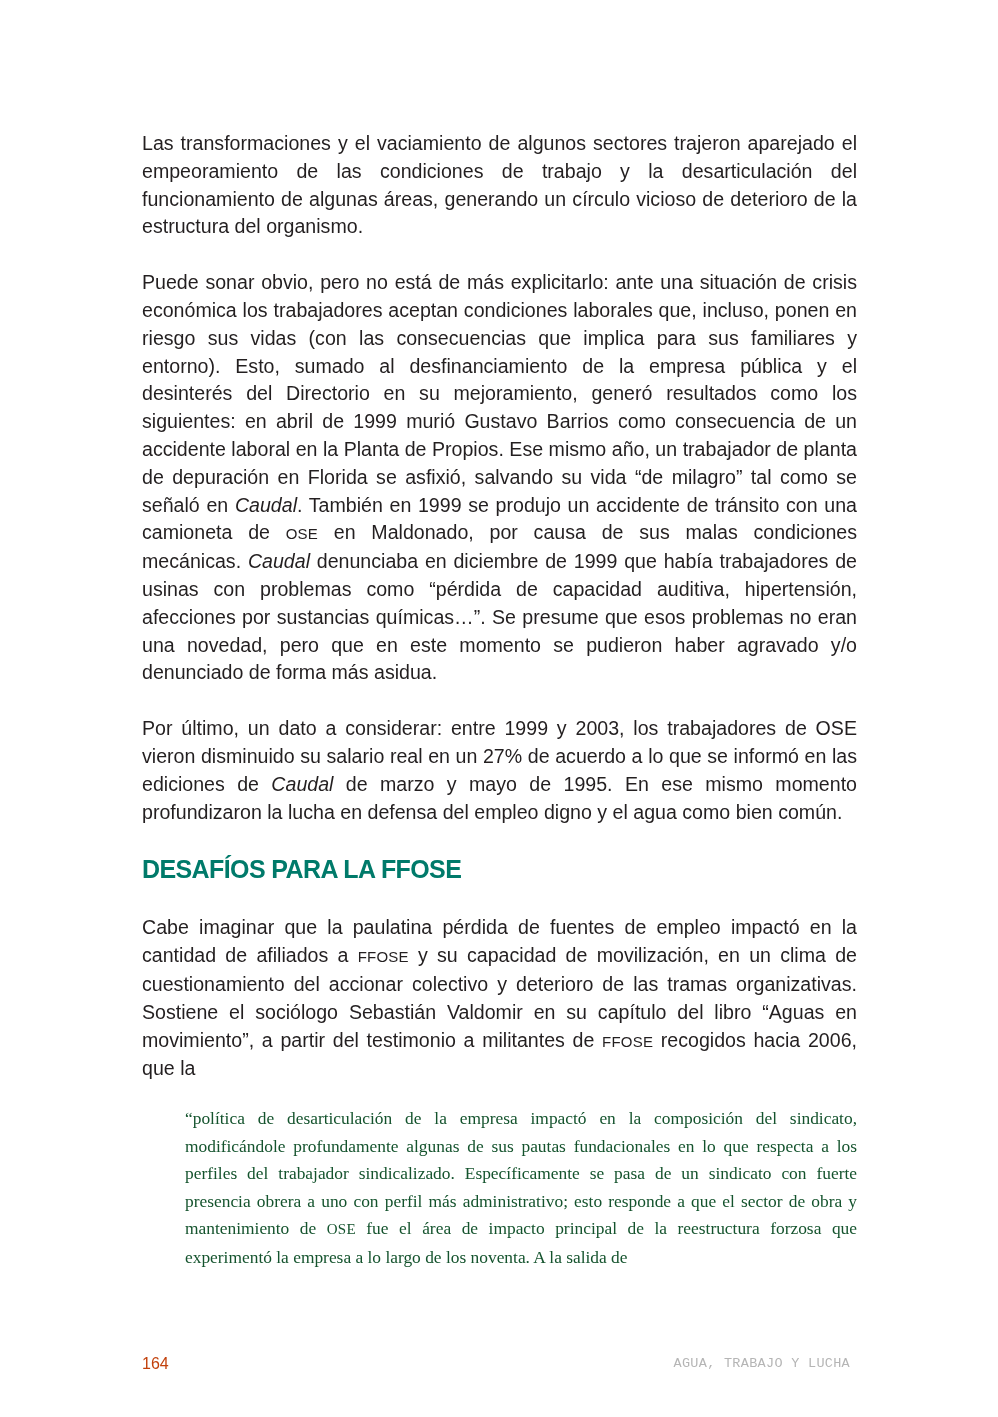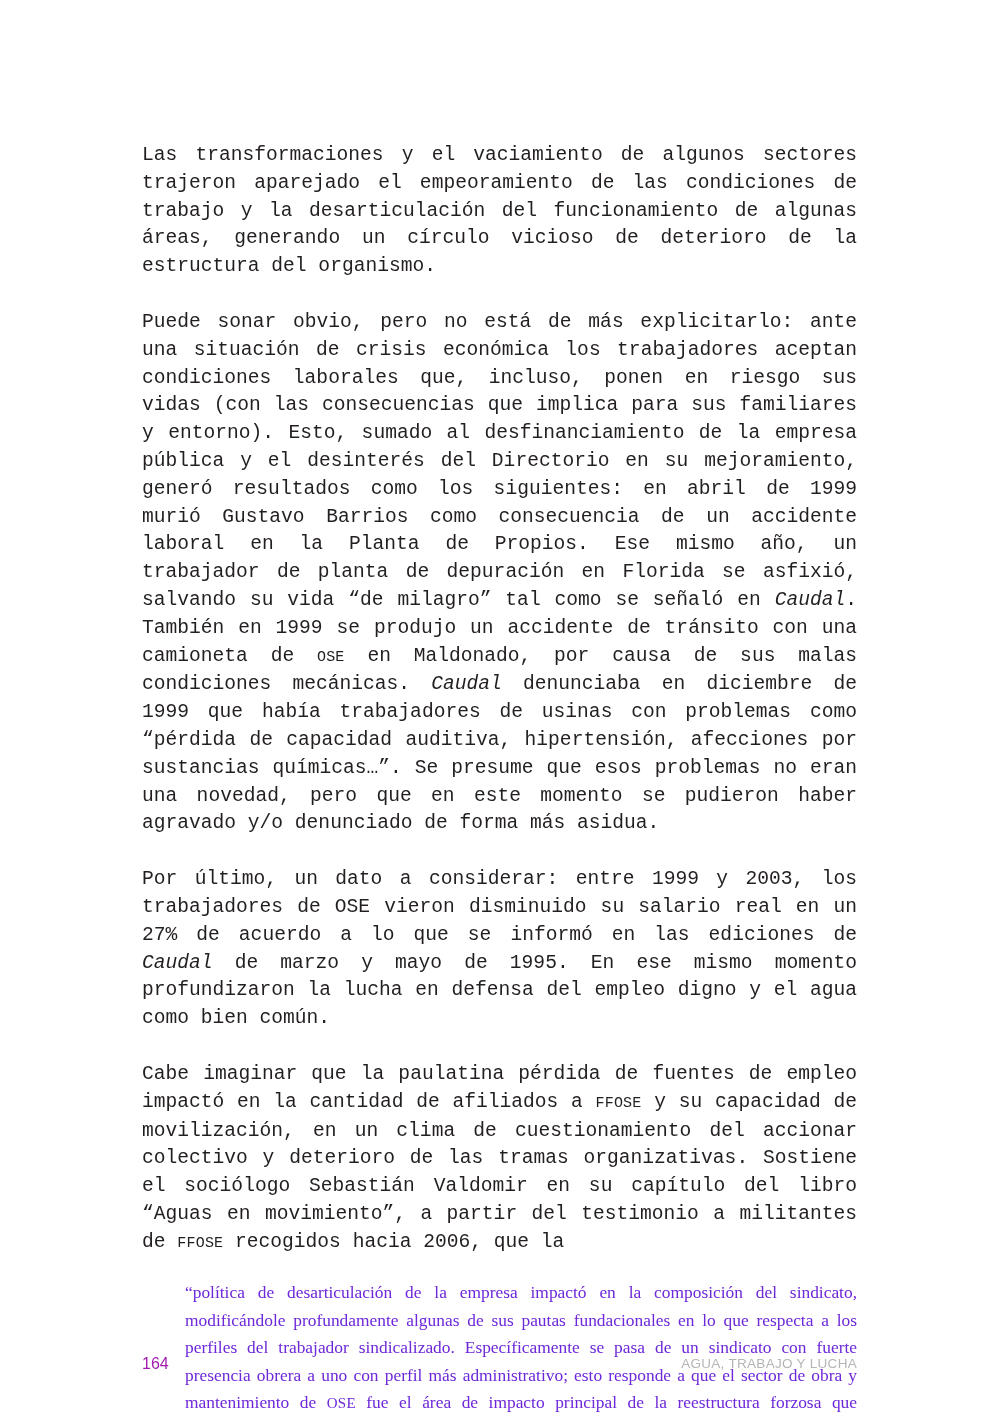--- a/index.html
+++ b/index.html
@@ -13,83 +13,84 @@
       position: relative;
       overflow: hidden;
     }
     .page {
       position: absolute;
       left: 142px;
       top: 130px;
       width: 715px;
     }
     .para {
-      font-family: Liberation Mono, monospace;
+      font-family: Liberation Sans, sans-serif;
       font-size: 19.6px;
       line-height: 27.8px;
       color: #231f20;
       text-align: justify;
-      margin: 12px 0 28px 0;
+      margin: 0 0 28px 0;
       hyphens: manual;
     }
     .para em { font-style: italic; }
     .sc { font-size: 15px; letter-spacing: 0.2px; }
     .heading {
       font-family: "Liberation Sans", "DejaVu Sans", sans-serif;
       font-weight: bold;
       font-size: 25px;
       letter-spacing: -0.6px;
       color: #007a6a;
       margin: 4px 0 30px 0;
       line-height: 30px;
     }
     .quote {
       font-family: "Liberation Serif", "DejaVu Serif", serif;
       font-size: 17.4px;
       line-height: 27.5px;
-      color: #6d28d9;
+      color: #14532d;
       text-align: justify;
       margin: 0 0 0 43px;
     }
     .footer {
       position: absolute;
       top: 1355px;
       left: 142px;
       width: 715px;
       height: 20px;
     }
     .page-number {
       position: absolute;
       left: 0;
       top: 0;
       font-family: "Liberation Sans", "DejaVu Sans", sans-serif;
       font-size: 16px;
-      color: #a21caf;
+      color: #c2410c;
     }
     .running-title {
       position: absolute;
-      right: 0;
+      right: 7px;
       top: 1px;
-      font-family: Liberation Sans, sans-serif;
+      font-family: Liberation Mono, monospace;
       font-size: 13.5px;
       color: #b5b5b5;
       letter-spacing: 0.3px;
     }
   </style>
 </head>
 <body>
 
 <div class="page">
 
   <p class="para">Las transformaciones y el vaciamiento de algunos sectores trajeron aparejado el em­peoramiento de las condiciones de trabajo y la desarticulación del funcionamiento de algunas áreas, generando un círculo vicioso de deterioro de la estructura del organismo.</p>
 
   <p class="para"><span>Puede sonar obvio, pero no está de más explicitarlo: ante una situación de crisis eco­nómica los trabajadores aceptan condiciones laborales que, incluso, ponen en riesgo sus vidas (con las consecuencias que implica para sus familiares y entorno). Esto, sumado al desfinanciamiento de la empresa pública y el desinterés del Directorio en su mejoramiento, generó resultados como los siguientes: en abril de 1999 murió Gustavo Barrios como consecuencia de un accidente laboral en la Planta de Propios. Ese mismo año, un trabajador de planta de depuración en Florida se asfixió, salvan­do su vida “de milagro” tal como se señaló en </span><em>Caudal</em><span>. También en 1999 se produjo un accidente de tránsito con una camioneta de </span><span class="sc">OSE</span><span> en Maldonado, por causa de sus malas condiciones mecánicas. </span><em>Caudal</em><span> denunciaba en diciembre de 1999 que había trabajadores de usinas con problemas como “pérdida de capacidad auditiva, hiper­tensión, afecciones por sustancias químicas…”. Se presume que esos problemas no eran una novedad, pero que en este momento se pudieron haber agravado y/o denunciado de forma más asidua.</span></p>
 
   <p class="para"><span>Por último, un dato a considerar: entre 1999 y 2003, los trabajadores de OSE vieron disminuido su salario real en un 27% de acuerdo a lo que se informó en las edicio­nes de </span><em>Caudal</em><span> de marzo y mayo de 1995. En ese mismo momento profundizaron la lucha en defensa del empleo digno y el agua como bien común.</span></p>
 
+  <h2 class="heading">DESAFÍOS PARA LA FFOSE</h2>
 
   <p class="para" style="margin-bottom:22px;"><span>Cabe imaginar que la paulatina pérdida de fuentes de empleo impactó en la cantidad de afiliados a </span><span class="sc">FFOSE</span><span> y su capacidad de movilización, en un clima de cuestionamiento del accionar colectivo y deterioro de las tramas organizativas. Sostiene el sociólogo Sebastián Valdomir en su capítulo del libro “Aguas en movimiento”, a partir del testimonio a militantes de </span><span class="sc">FFOSE</span><span> recogidos hacia 2006, que la</span></p>
 
   <p class="quote"><span>“política de desarticulación de la empresa impactó en la composición del sindicato, modificándole profundamente algunas de sus pautas fundacionales en lo que respecta a los perfiles del trabajador sindicalizado. Específicamente se pasa de un sindicato con fuerte presencia obrera a uno con perfil más administrativo; esto responde a que el sector de obra y mantenimiento de </span><span class="sc">OSE</span><span> fue el área de impacto principal de la rees­tructura forzosa que experimentó la empresa a lo largo de los noventa. A la salida de</span></p>
 
 </div>
 
 <div class="footer">
   <span class="page-number">164</span>
   <span class="running-title">AGUA, TRABAJO Y LUCHA</span>

